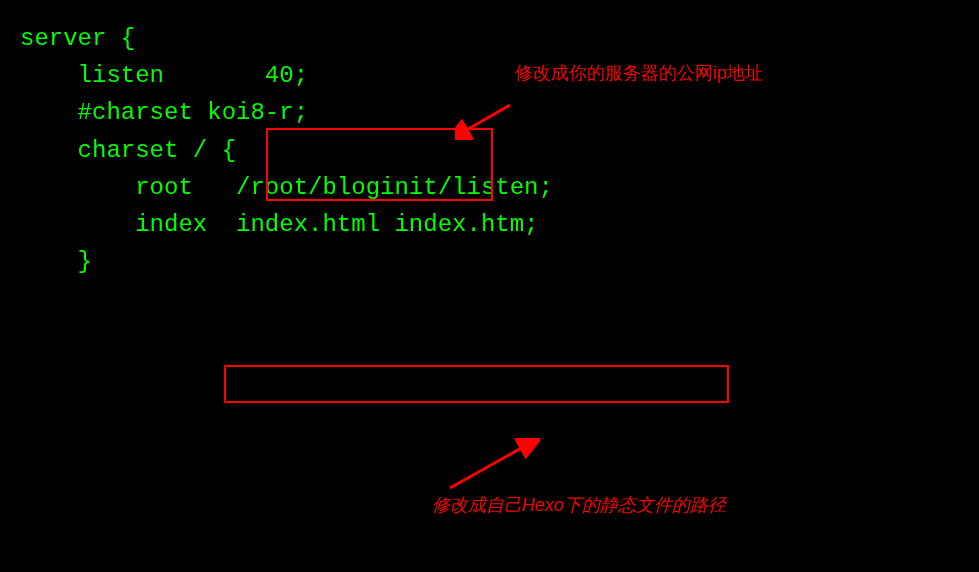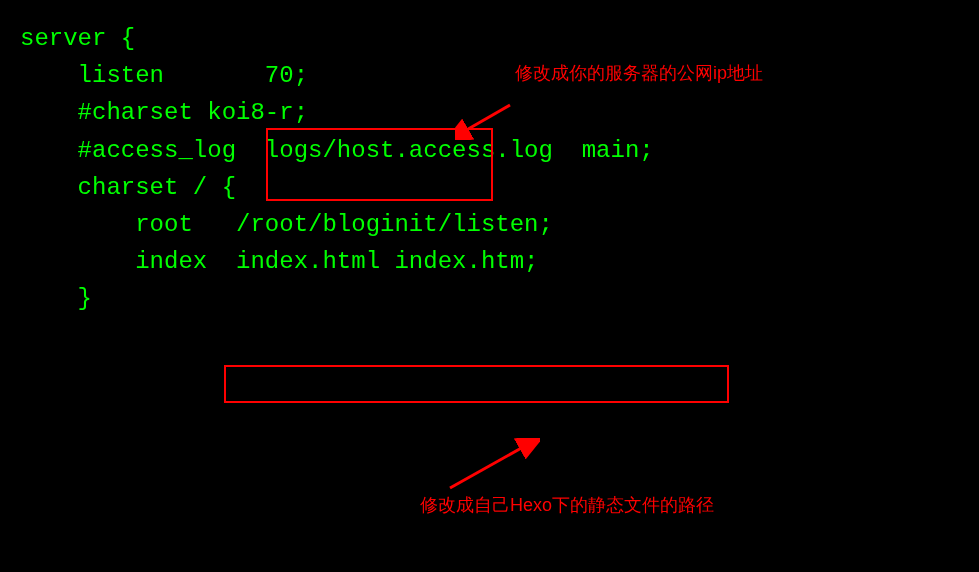--- a/index.html
+++ b/index.html
@@ -45,22 +45,23 @@
       color: #ff0000;
       font-family: Arial, "Microsoft YaHei", sans-serif;
       font-size: 18px;
       pointer-events: none;
     }
     .anno1 {
       left: 515px;
       top: 60px;
     }
     .anno2 {
-      left: 420px;
+      left: 432px;
       top: 492px;
+      font-style: italic;
     }
     .arrow {
       position: absolute;
       pointer-events: none;
     }
     .arrow1 {
       left: 455px;
       top: 100px;
       width: 60px;
       height: 40px;
@@ -71,25 +72,24 @@
       width: 100px;
       height: 55px;
     }
   </style>
 </head>
 <body>
 
 <div>
   <div class="code-line"></div>
   <div class="code-line">server {</div>
-  <div class="code-line">    listen       70;</div>
+  <div class="code-line">    listen       40;</div>
   <div class="code-line"></div>
   <div class="code-line">    #charset koi8-r;</div>
   <div class="code-line"></div>
-  <div class="code-line">    #access_log  logs/host.access.log  main;</div>
   <div class="code-line"></div>
   <div class="code-line">    charset / {</div>
   <div class="code-line">        root   /root/bloginit/listen;</div>
   <div class="code-line">        index  index.html index.htm;</div>
   <div class="code-line">    }</div>
   <div class="code-line"></div>
 </div>
 
 <div class="highlight-box box1"></div>
 <div class="highlight-box box2"></div>

